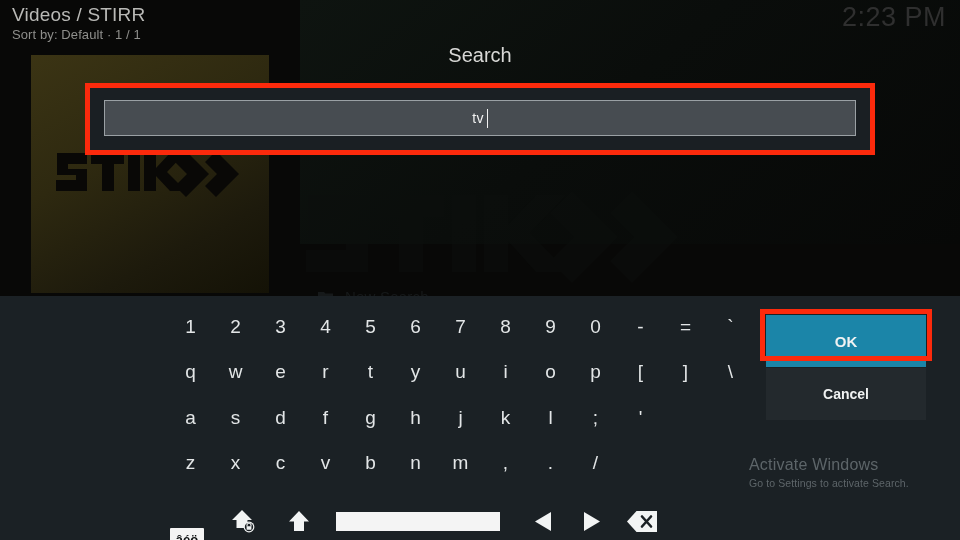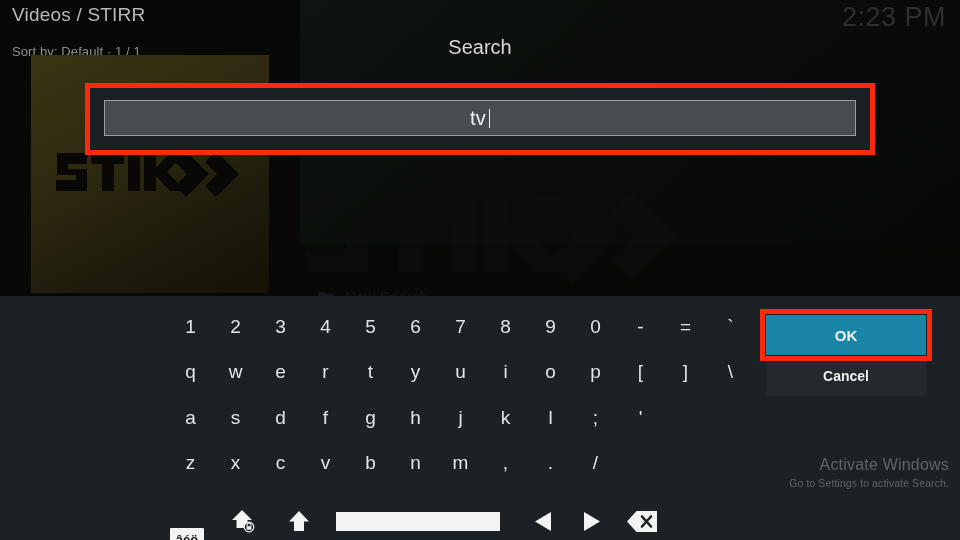--- a/index.html
+++ b/index.html
@@ -24,21 +24,21 @@
     width:420px; height:145px;
     opacity:.5;
   }
 
   
   #header { position:absolute; left:12px; top:4px; }
   #header-title {
     font-size:19px; color:#b9b9b6; font-weight:400; letter-spacing:.2px;
   }
   #header-sub {
-    font-size:13px; color:#8f8f8c; margin-top:18px; letter-spacing:.1px;
+    font-size:13px; color:#8f8f8c; margin-top:1px; letter-spacing:.1px;
   }
   #clock {
     position:absolute; right:14px; top:2px;
     font-size:27px; color:#2f2f2f; font-weight:400; letter-spacing:.5px;
   }
 
   
   #poster {
     position:absolute; left:31px; top:55px; width:238px; height:238px;
     background:linear-gradient(152deg,#3b3414 0%,#2e2910 40%,#1d1a0c 75%,#141206 100%);
@@ -48,35 +48,35 @@
 
   #new-search-row {
     position:absolute; left:318px; top:288px;
     display:flex; align-items:center; gap:12px;
   }
   #folder-icon { width:15px; height:12px; }
   #new-search-label { font-size:15px; color:#16191a; letter-spacing:.2px; }
 
   
   #search-title {
-    position:absolute; left:0; right:0; top:36px;
+    position:absolute; left:0; right:0; top:44px;
     text-align:center; font-size:20px; color:#d8d8d6; font-weight:400;
   }
   #search-panel {
     position:absolute; left:88px; top:86px; width:784px; height:66px;
     background:#1a1f23;
   }
   #search-field {
     position:absolute; left:104px; top:100px; width:752px; height:36px;
     background:#474c51;
     border:1px solid #9aa0a4;
     display:flex; align-items:center; justify-content:center;
   }
   #search-value {
-    font-size:20px; color:#f2f2f2; letter-spacing:.3px;
+    font-size:14px; color:#f2f2f2; letter-spacing:.3px;
     display:flex; align-items:center;
   }
   #search-caret {
     display:inline-block; width:1px; height:19px;
     background:#f2f2f2; margin-left:3px;
   }
 
   
   .annot {
     position:absolute; border:5px solid #fc2a0c; pointer-events:none;
@@ -124,31 +124,31 @@
   }
   #key-left  { width:38px; margin-right:10px; }
   #key-right { width:38px; margin-right:10px; }
   #key-back  { width:44px; }
 
   
   #actions {
     position:absolute; left:766px; top:315px; width:160px;
   }
   .action-btn {
-    width:160px; height:40px; margin-bottom:1px;
+    width:160px; height:52px; margin-bottom:1px;
     display:flex; align-items:center; justify-content:center;
     color:#f0f2f2; font-size:14px; font-weight:700;
     background:#23292d; cursor:default; user-select:none;
   }
   .action-btn.primary { background:#1b85a8; font-size:15px; }
 
   
   #watermark {
     position:absolute; left:749px; top:456px; width:200px;
-    color:#5d6569; pointer-events:none;text-align:right;
+    color:#5d6569; pointer-events:none;
   }
   #wm-title { font-size:16px; letter-spacing:.2px; }
   #wm-sub   { font-size:10.5px; margin-top:3px; letter-spacing:.1px; }
 </style>
 </head>
 <body>
 
 <div id="bg">
   <div id="bg-sheen"></div>
   <svg id="bg-watermark" viewBox="0 0 420 145">

